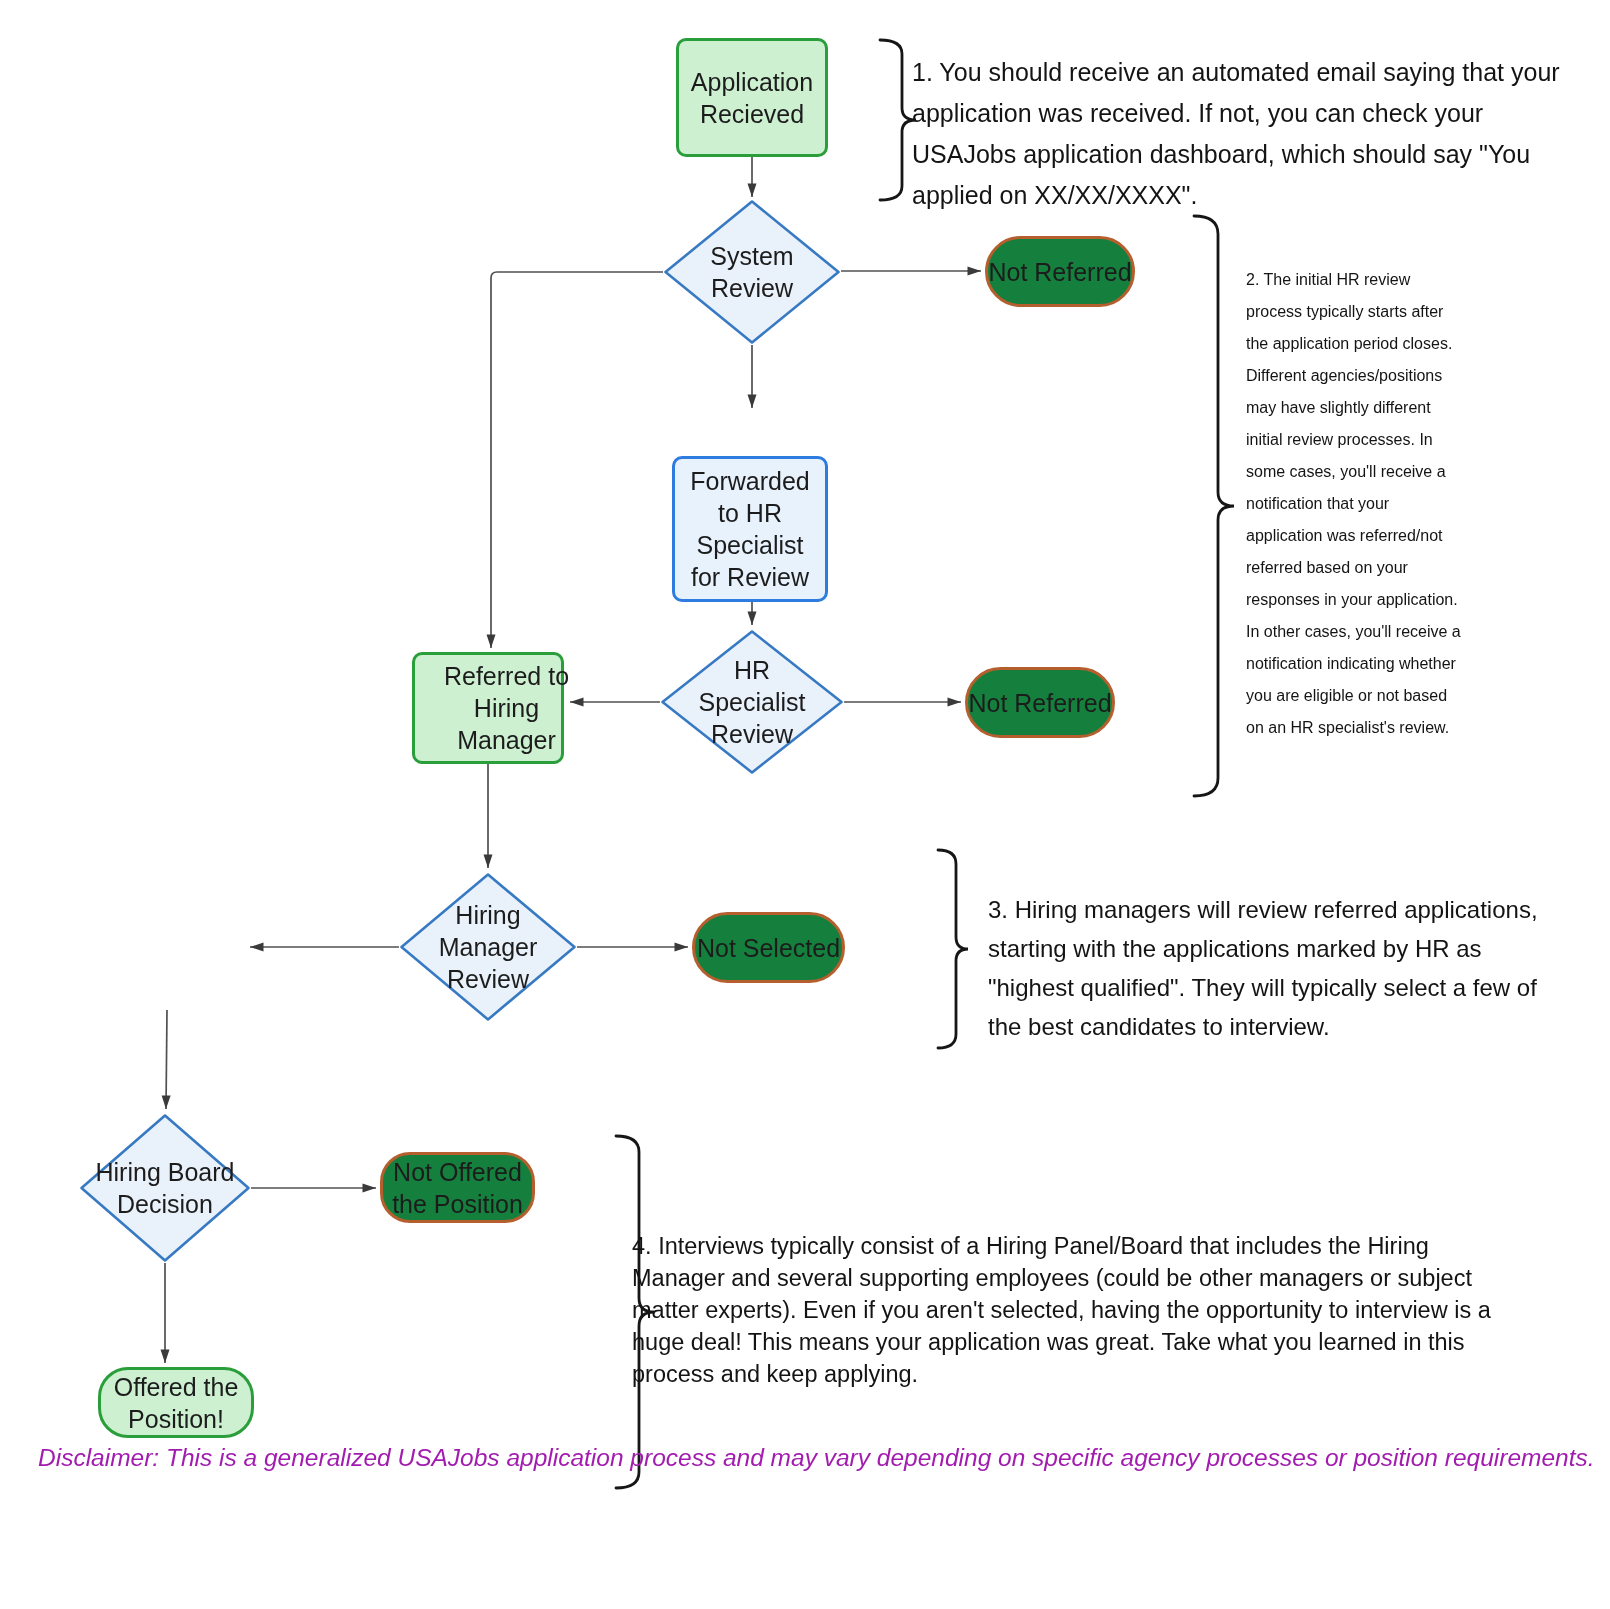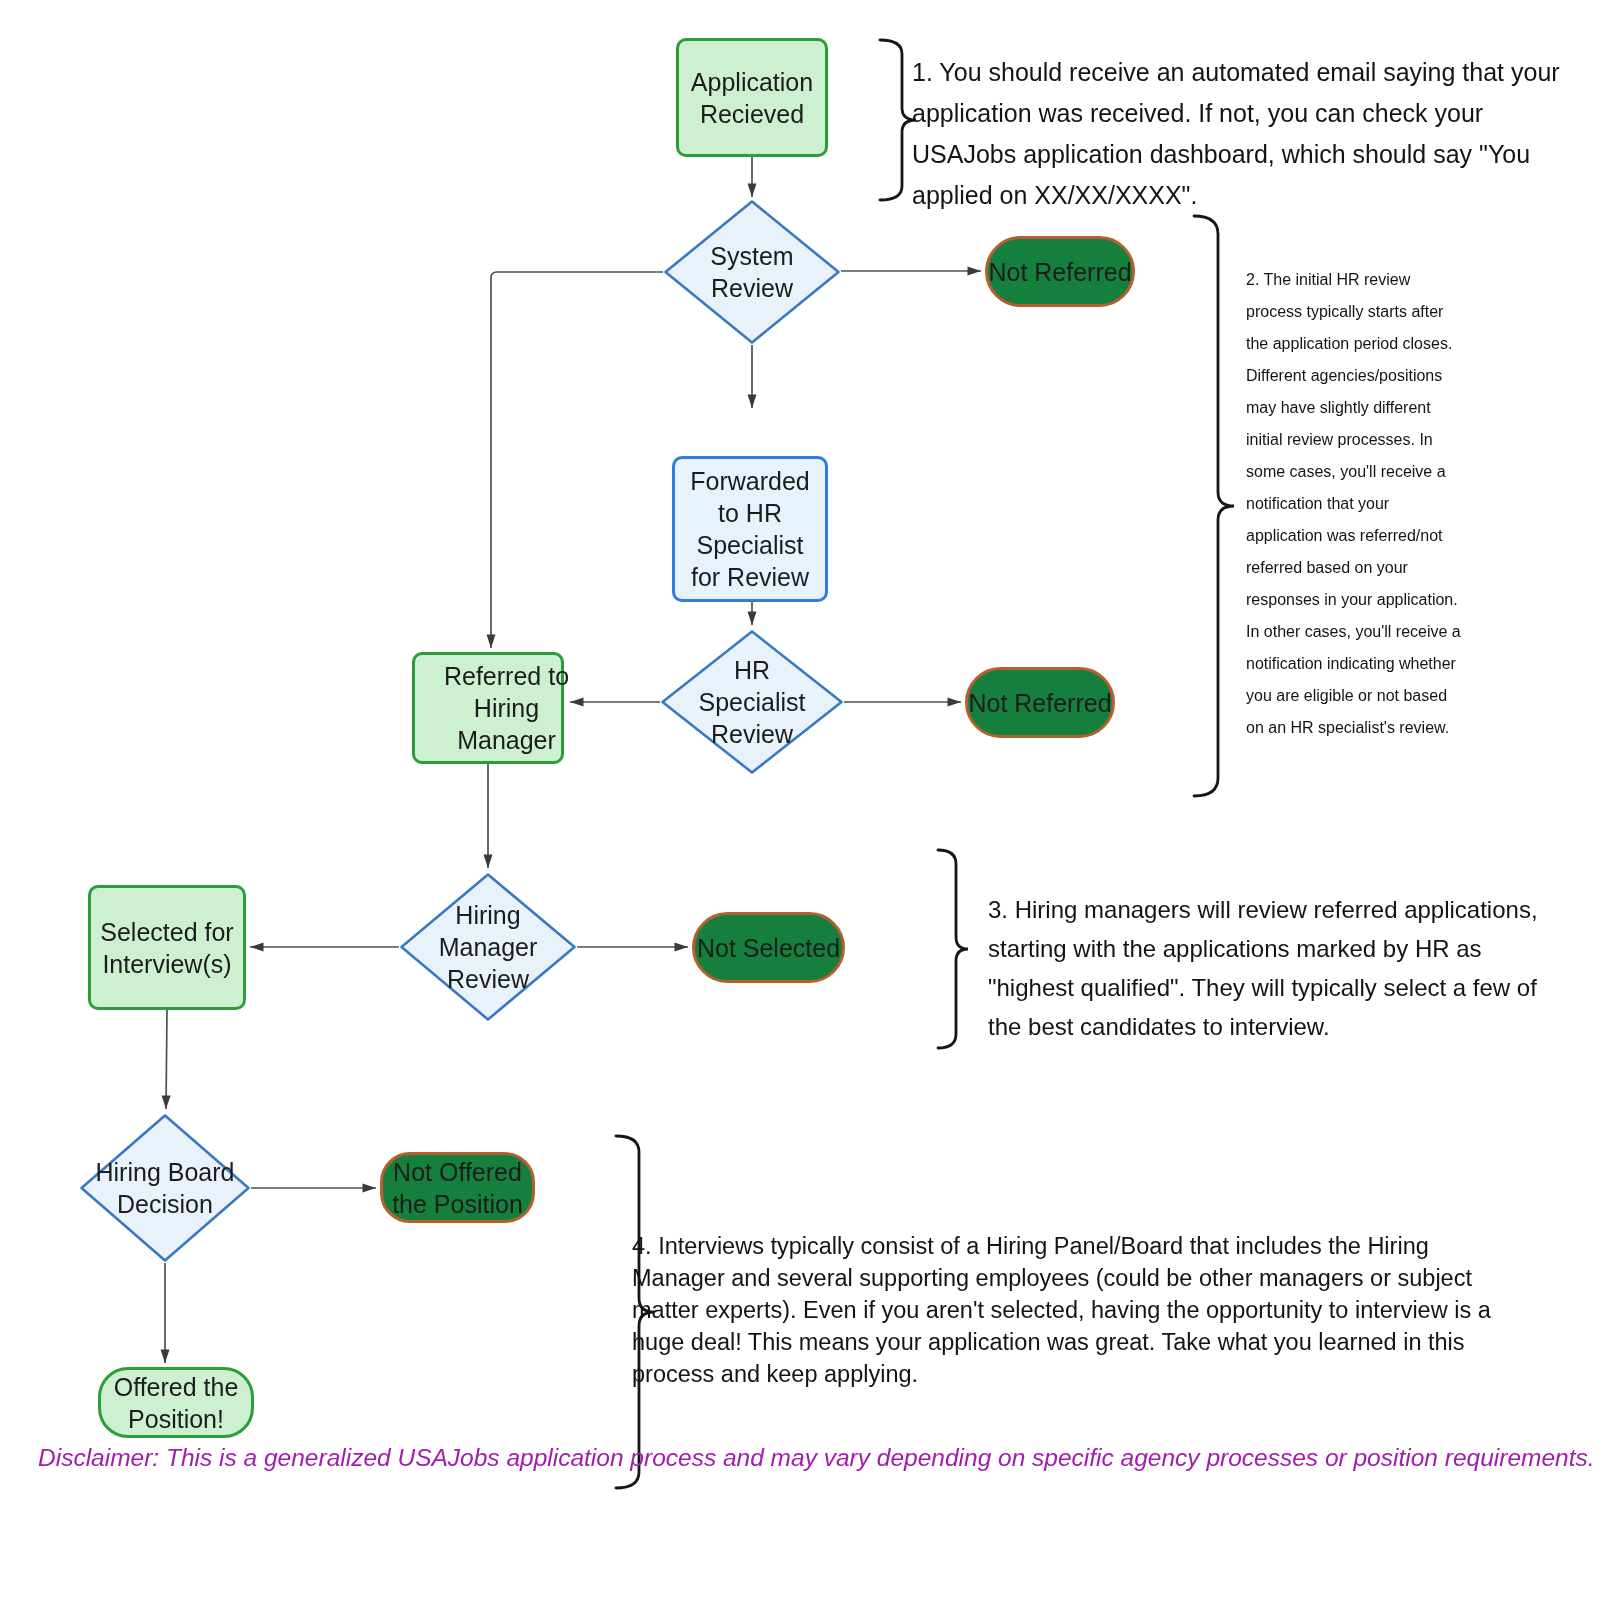--- a/index.html
+++ b/index.html
@@ -109,24 +109,20 @@
 
   <div class="node diamond" style="left:399px; top:872px; width:178px; height:150px;">
     <svg width="178" height="150">
       <polygon points="89,2.5 175.5,75 89,147.5 2.5,75"></polygon>
     </svg>
     <span class="lbl">Hiring
 Manager
 Review</span>
   </div>
 
-  <div class="node box green" style="left:88px; top:885px; width:158px; height:125px;">
-    <span class="lbl">Selected for
-Interview(s)</span>
-  </div>
 
   <div class="node pill pill-neg" style="left:692px; top:912px; width:153px; height:71px;">
     <span class="lbl">Not Selected</span>
   </div>
 
   <div class="node diamond" style="left:79px; top:1113px; width:172px; height:150px;">
     <svg width="172" height="150">
       <polygon points="86,2.5 169.5,75 86,147.5 2.5,75"></polygon>
     </svg>
     <span class="lbl">Hiring Board

